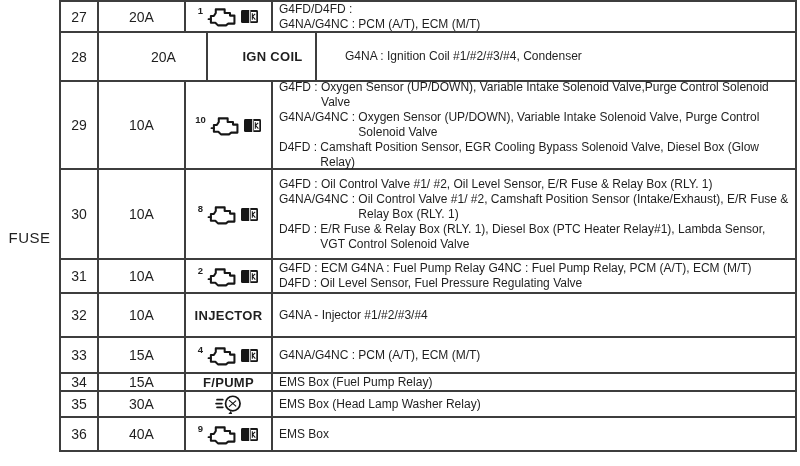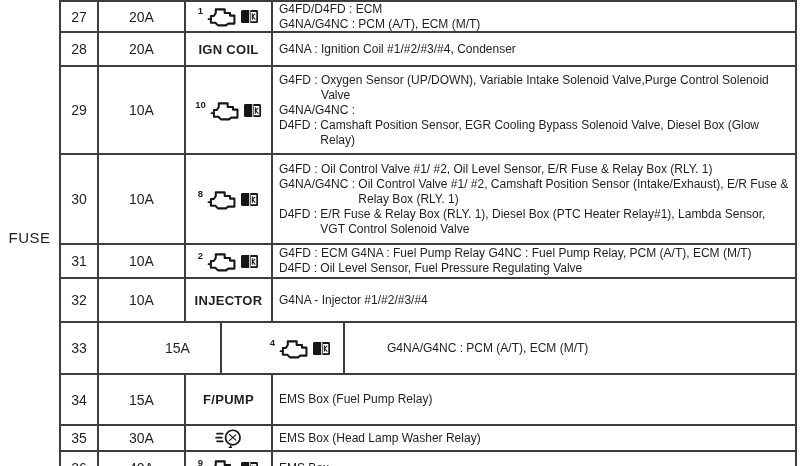--- a/index.html
+++ b/index.html
@@ -94,29 +94,28 @@
               <rect x="1" y="2.2" width="18" height="13.8" rx="1.5" fill="#161616"></rect>
               <rect x="9.7" y="2.2" width="1.2" height="13.8" fill="#ffffff"></rect>
               <rect x="11.6" y="4.2" width="5.6" height="9.8" fill="#ffffff"></rect>
               <path d="M13 5.5 v7 M13 9 l3-2.8 M13.4 9.2 l2.8 3.2" stroke="#161616" stroke-width="1.1" fill="none"></path>
             </svg>
           </span>
         </div>
         <div class="cell c-desc">
           <div class="desc-line">
             <span class="desc-prefix">G4FD/D4FD : </span>
-            <span class="desc-text">ECM</span>
           </div>
           <div class="desc-line">
             <span class="desc-prefix">G4NA/G4NC : </span>
             <span class="desc-text">PCM (A/T), ECM (M/T)</span>
           </div>
         </div>
       </div>
-      <div class="row" style="height: 34px;">
+      <div class="row" style="height: 49px; gap: 22px;">
         <div class="cell c-no">28</div>
         <div class="cell c-amp">20A</div>
         <div class="cell c-sym">
           <span class="sym-label">IGN COIL</span>
         </div>
         <div class="cell c-desc">
           <div class="desc-line">
             <span class="desc-prefix">G4NA : </span>
             <span class="desc-text">Ignition Coil #1/#2/#3/#4, Condenser</span>
           </div>
@@ -140,20 +139,21 @@
             </svg>
           </span>
         </div>
         <div class="cell c-desc">
           <div class="desc-line">
             <span class="desc-prefix">G4FD : </span>
             <span class="desc-text">Oxygen Sensor (UP/DOWN), Variable Intake Solenoid Valve,Purge Control Solenoid Valve</span>
           </div>
           <div class="desc-line">
             <span class="desc-prefix">G4NA/G4NC : </span>
+            <span class="desc-text">Oxygen Sensor (UP/DOWN), Variable Intake Solenoid Valve, Purge Control Solenoid Valve</span>
           </div>
           <div class="desc-line">
             <span class="desc-prefix">D4FD : </span>
             <span class="desc-text">Camshaft Position Sensor, EGR Cooling Bypass Solenoid Valve, Diesel Box (Glow Relay)</span>
           </div>
         </div>
       </div>
       <div class="row" style="height: 90px;">
         <div class="cell c-no">30</div>
         <div class="cell c-amp">10A</div>
@@ -221,21 +221,21 @@
         <div class="cell c-amp">10A</div>
         <div class="cell c-sym">
           <span class="sym-label">INJECTOR</span>
         </div>
         <div class="cell c-desc">
           <div class="desc-line">
             <span class="desc-text">G4NA - Injector #1/#2/#3/#4</span>
           </div>
         </div>
       </div>
-      <div class="row" style="height: 52px; gap: 36px;">
+      <div class="row" style="height: 36px;">
         <div class="cell c-no">33</div>
         <div class="cell c-amp">15A</div>
         <div class="cell c-sym">
           <span class="sym-wrap">
             <span class="sym-sup">4</span>
             <svg class="sym-svg" width="32" height="21" viewBox="0 0 36 23">
               <path d="M11 7.5 V3.5 H21 V7.5 H27 V10.5 H32 V19.5 H25 L22.5 21.5 H13.5 L10.5 18.5 H5.5 V11 H8.8 Z" fill="none" stroke="#161616" stroke-width="2.3" stroke-linejoin="round"></path>
               <path d="M5.5 14.5 H2.8" stroke="#161616" stroke-width="2" stroke-linecap="round"></path>
             </svg>
             <svg class="sym-svg" width="19" height="17" viewBox="0 0 20 18">
@@ -246,21 +246,21 @@
             </svg>
           </span>
         </div>
         <div class="cell c-desc">
           <div class="desc-line">
             <span class="desc-prefix">G4NA/G4NC : </span>
             <span class="desc-text">PCM (A/T), ECM (M/T)</span>
           </div>
         </div>
       </div>
-      <div class="row" style="height: 51px;">
+      <div class="row" style="height: 18px;">
         <div class="cell c-no">34</div>
         <div class="cell c-amp">15A</div>
         <div class="cell c-sym">
           <span class="sym-label">F/PUMP</span>
         </div>
         <div class="cell c-desc">
           <div class="desc-line">
             <span class="desc-text">EMS Box (Fuel Pump Relay)</span>
           </div>
         </div>

